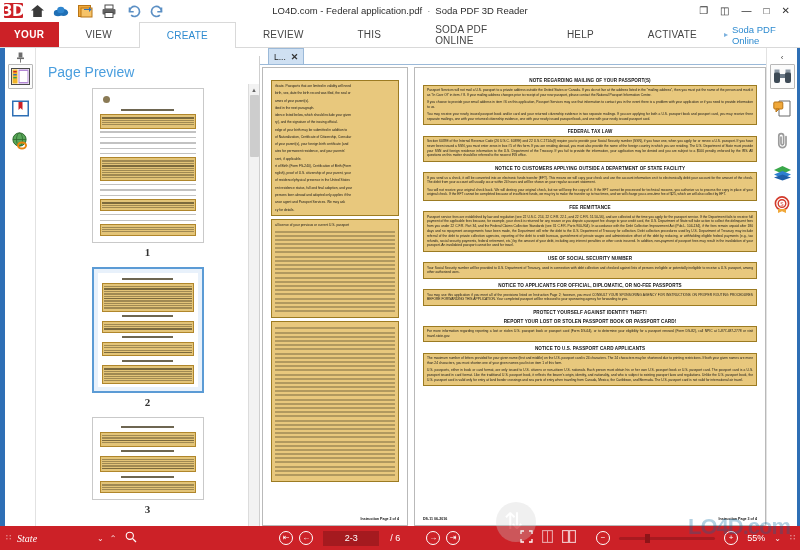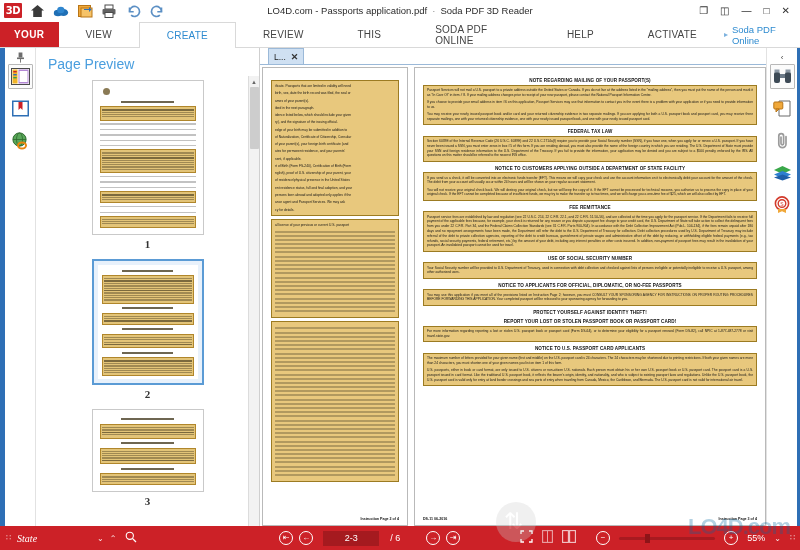--- a/index.html
+++ b/index.html
@@ -14,21 +14,21 @@
   .titlebar {
     height: 22px; background: #ffffff;
     display: flex; align-items: center;
     border-bottom: 1px solid #ffffff;
     position: relative;
   }
   .qat { display: flex; align-items: center; gap: 6px; padding-left: 4px; }
   .qicon { width: 18px; height: 18px; display: flex; align-items: center; justify-content: center; }
   .logo3d {
     width: 19px; height: 15px; background: #cc2127; color: #fff;
-    font-size: 10px; font-weight: bold; display: flex; align-items: center;
+    font-size: 15px; font-weight: bold; display: flex; align-items: center;
     justify-content: center; border-radius: 1px; letter-spacing: -0.5px;
     font-family: "DejaVu Sans", sans-serif;
   }
   .title-text {
     position: absolute; left: 0; right: 0; text-align: center;
     font-size: 9.5px; color: #2b2b2b; pointer-events: none;
   }
   .title-sep { color: #888; padding: 0 5px; }
   .winbtns { margin-left: auto; display: flex; align-items: center; gap: 12px; padding-right: 10px; }
   .winbtn { font-size: 10px; color: #333; line-height: 1; cursor: default; }
@@ -75,20 +75,21 @@
     display: flex; align-items: center; justify-content: center;
     border: 1px solid transparent; border-radius: 1px;
   }
   .tool-btn.sel { border: 1px solid #b8b8b8; background: #fbfbfb; }
 
   
   .preview-pane {
     width: 224px; flex: 0 0 224px; background: #ffffff;
     display: flex; flex-direction: column; position: relative;
     border-right: 1px solid #cfcfcf;
+    margin-top: 8px;
   }
   .preview-title {
     font-size: 14px; color: #4a9ede; padding: 8px 0 6px 12px; font-weight: normal;
   }
   .thumbs {
     flex: 1; overflow: hidden; position: relative; padding-top: 2px;
   }
   .thumb-wrap { display: flex; flex-direction: column; align-items: center; }
   .thumb {
     width: 112px; background: #fff; border: 1px solid #c9c9c9;
@@ -271,21 +272,21 @@
       </div>
       <div class="qicon">
         <svg width="15" height="14" viewBox="0 0 15 14">
             <path d="M11.5 7.5 a5 5 0 1 0 -1.6 3.6" stroke="#5b8fc4" stroke-width="1.6" fill="none"></path>
             <path d="M11.5 3.5 v4.2 h-4.2" stroke="#5b8fc4" stroke-width="1.6" fill="none"></path>
           </svg>
       </div>
     </div>
 
     <div class="title-text">
-      <span>LO4D.com - Passports application.pdf</span><span class="title-sep">·</span><span>Soda PDF 3D Reader</span>
+      <span>LO4D.com - Federal application.pdf</span><span class="title-sep">·</span><span>Soda PDF 3D Reader</span>
     </div>
 
     <div class="winbtns">
       <span class="winbtn">❐</span>
       <span class="winbtn">◫</span>
       <span class="winbtn">—</span>
       <span class="winbtn">□</span>
       <span class="winbtn">✕</span>
     </div>
   </div>

